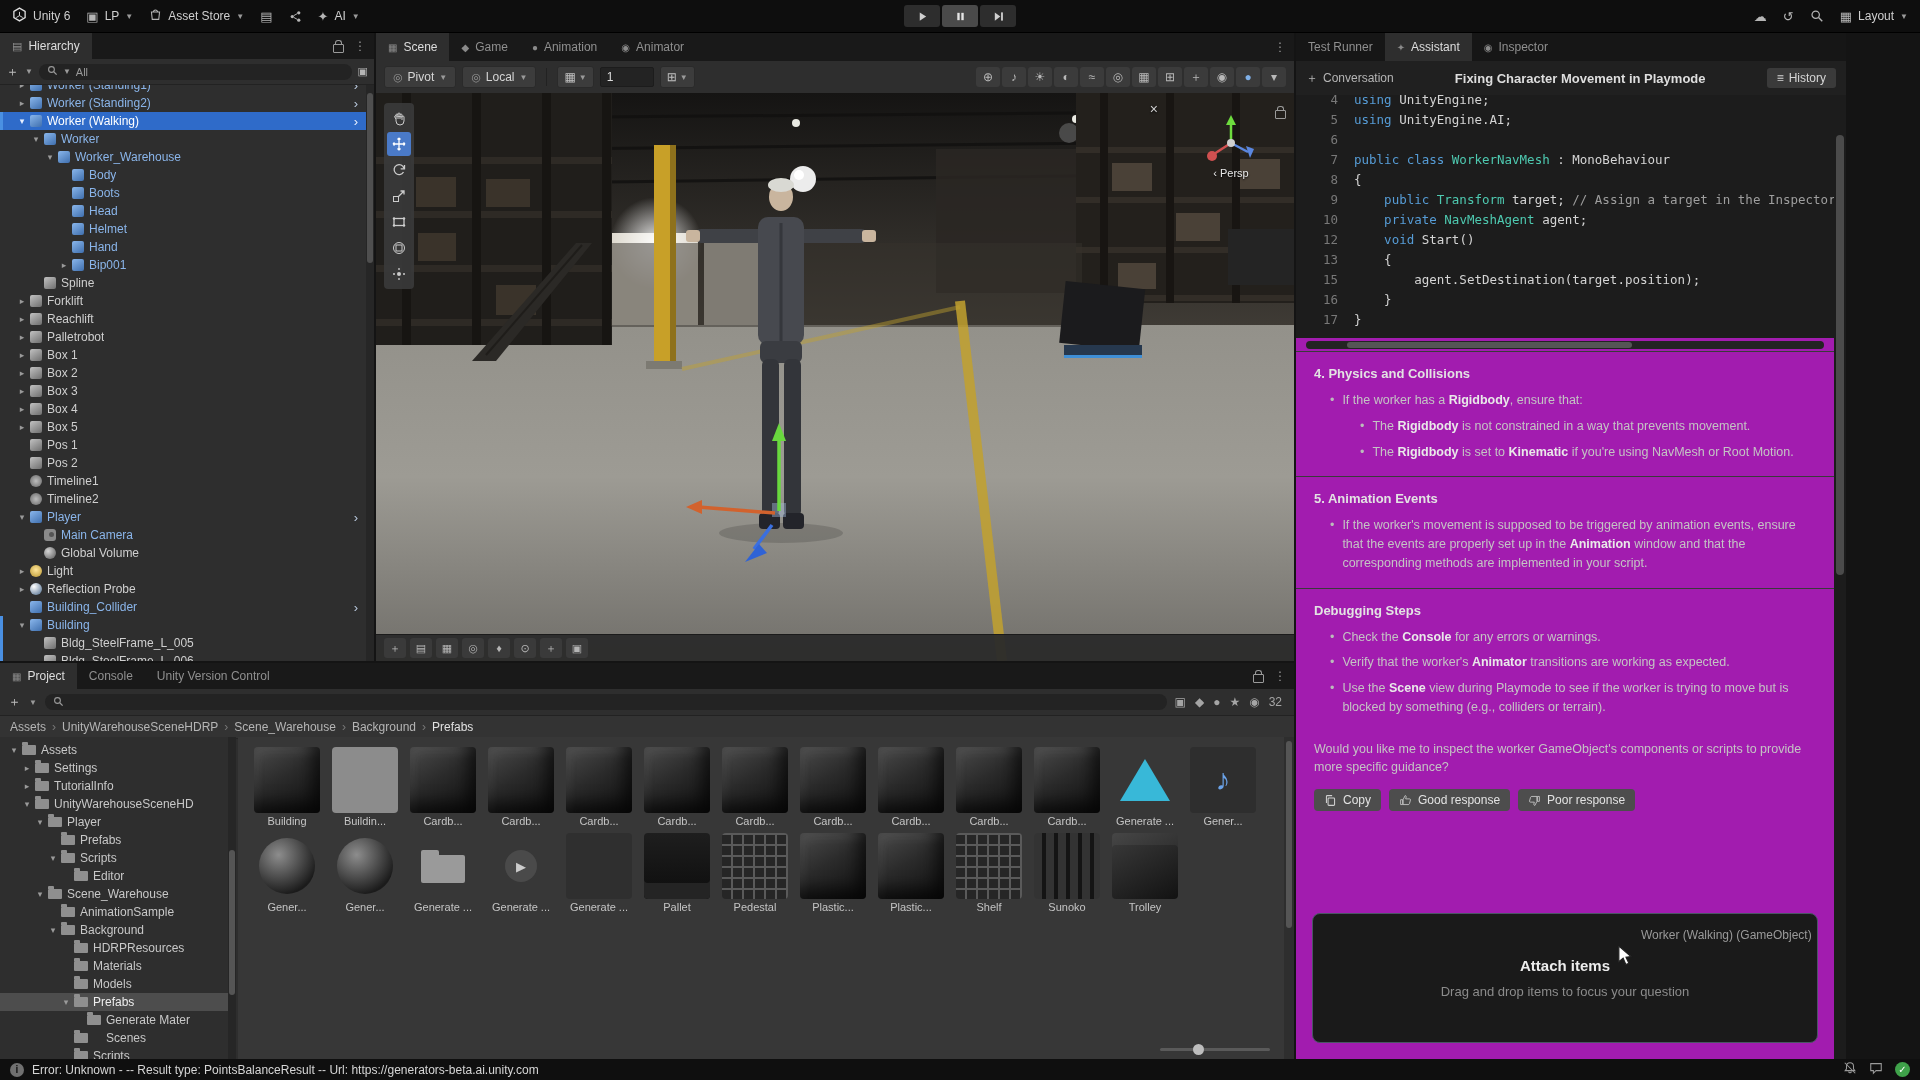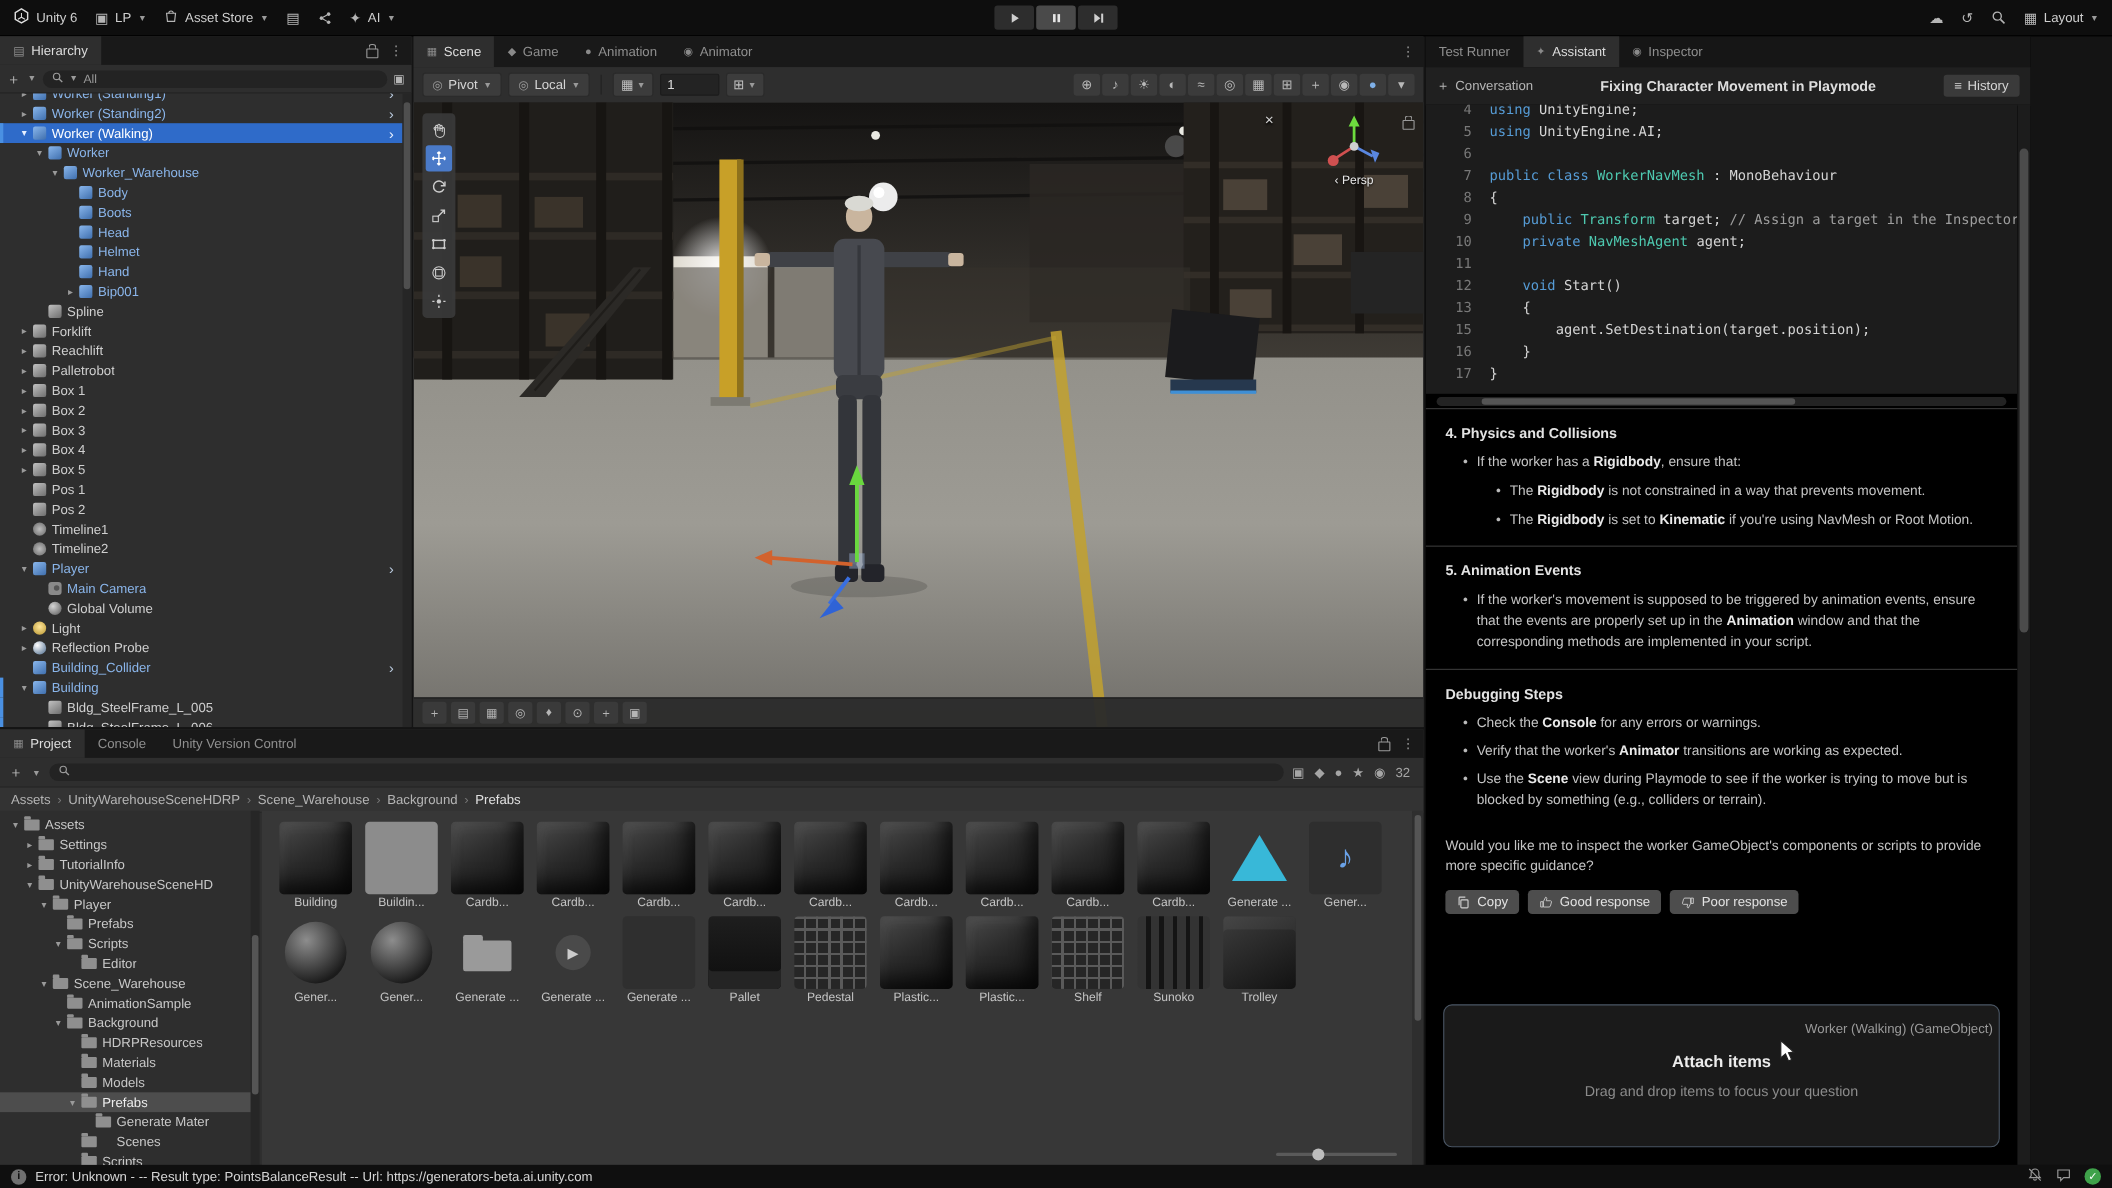--- a/index.html
+++ b/index.html
@@ -14,21 +14,21 @@
   .caret{font-size:8px;color:#9a9a9a;}
   .tb-iconbtn{color:#b5b5b5;font-size:13px;display:flex;align-items:center;}
   #play-cluster{position:absolute;left:50%;top:5px;transform:translateX(-50%);display:flex;gap:2px;}
   .playbtn{width:36px;height:22px;background:#2d2d2d;border-radius:3px;display:flex;align-items:center;justify-content:center;}
   .playbtn.activeplay{background:#4a4a4a;}
   #topbar-right{margin-left:auto;display:flex;align-items:center;gap:16px;}
 
   
   #hierarchy{position:absolute;left:0;top:33px;width:374px;height:628px;background:#2e2e2e;}
   #scene{position:absolute;left:376px;top:33px;width:918px;height:628px;background:#232323;}
-  #rightpanel{position:absolute;left:1296px;top:33px;width:550px;height:1026px;background:#000000;}
+  #rightpanel{position:absolute;left:1296px;top:33px;width:550px;height:1026px;background:#a21caf;}
   #project{position:absolute;left:0;top:663px;width:1294px;height:396px;background:#2e2e2e;}
   #statusbar{position:absolute;left:0;top:1059px;width:1920px;height:21px;background:#0f0f0f;display:flex;
     align-items:center;padding:0 10px;box-sizing:border-box;gap:8px;font-size:12px;color:#d6d6d6;}
 
   
   #hierarchy-titlebar{height:26px;background:#191919;display:flex;align-items:stretch;}
   .htab{background:#2e2e2e;display:flex;align-items:center;gap:6px;padding:0 12px;font-size:12px;color:#ddd;}
   .htabicon{color:#8f8f8f;font-size:11px;}
   .titlebar-icons{margin-left:auto;display:flex;align-items:center;gap:10px;padding-right:8px;color:#9a9a9a;}
   .lockicon{width:9px;height:7px;border:1px solid #9a9a9a;border-radius:1px;position:relative;display:inline-block;margin-top:4px;}
@@ -74,21 +74,21 @@
   .numfield{width:40px;height:18px;background:#232323;border:1px solid #1c1c1c;border-radius:2px;font-size:12px;color:#ddd;padding:0 6px;display:flex;align-items:center;}
   #scene-toolbar-right{margin-left:auto;display:flex;gap:2px;align-items:center;}
   .tbicon{width:24px;height:20px;background:#3b3b3b;border-radius:3px;display:flex;align-items:center;justify-content:center;font-size:12px;color:#b8b8b8;}
   .tbicon:nth-last-child(2){color:#7fb0e8;}
   #scene-viewport{position:absolute;top:60px;left:0;right:0;bottom:0;overflow:hidden;background:#3a3a3a;}
   #scene-svg{position:absolute;inset:0;width:100%;height:100%;}
   #scene-tools{position:absolute;left:8px;top:10px;width:30px;background:rgba(58,58,58,.92);border-radius:4px;padding:3px;
     display:flex;flex-direction:column;gap:2px;box-sizing:border-box;}
   .tool{width:24px;height:24px;border-radius:3px;display:flex;align-items:center;justify-content:center;color:#ccc;}
   .tool.active{background:#4a7ac8;color:#fff;}
-  #persp-gizmo{position:absolute;top:10px;right:28px;width:70px;text-align:center;color:#e8e8e8;font-size:11px;text-shadow:0 1px 2px #000;}
+  #persp-gizmo{position:absolute;top:20px;right:28px;width:70px;text-align:center;color:#e8e8e8;font-size:11px;text-shadow:0 1px 2px #000;}
   .ov-x{position:absolute;top:8px;right:136px;color:#cfcfcf;font-size:14px;text-shadow:0 1px 2px #000;}
   .ov-lock{position:absolute;top:12px;right:8px;}
   #scene-footer{position:absolute;left:0;right:0;bottom:0;height:26px;background:rgba(42,42,42,.95);border-top:1px solid #1b1b1b;
     display:flex;align-items:center;gap:4px;padding:0 8px;}
   .fticon{width:22px;height:20px;background:#3a3a3a;border-radius:3px;display:flex;align-items:center;justify-content:center;font-size:11px;color:#b5b5b5;}
 
   
   #right-tabsrow{height:28px;background:#161616;display:flex;align-items:stretch;}
   #right-header{height:34px;background:#202020;border-bottom:1px solid #101010;display:flex;align-items:center;padding:0 10px;gap:8px;}
   #conversation-btn{display:flex;align-items:center;gap:5px;color:#b5b5b5;font-size:12px;}
@@ -721,21 +721,20 @@
     <div id="assistant-scroll">
       <div id="code-block" class="mono">
           <div id="code-lines">
             <div class="cl"><span class="ln">4</span><span class="lc"><span class="tk-k">using </span><span class="tk-p">UnityEngine;</span></span></div>
             <div class="cl"><span class="ln">5</span><span class="lc"><span class="tk-k">using </span><span class="tk-p">UnityEngine.AI;</span></span></div>
             <div class="cl"><span class="ln">6</span><span class="lc"></span></div>
             <div class="cl"><span class="ln">7</span><span class="lc"><span class="tk-k">public class </span><span class="tk-t">WorkerNavMesh</span><span class="tk-p"> : MonoBehaviour</span></span></div>
             <div class="cl"><span class="ln">8</span><span class="lc"><span class="tk-p">{</span></span></div>
             <div class="cl"><span class="ln">9</span><span class="lc"><span class="tk-p">    </span><span class="tk-k">public </span><span class="tk-t">Transform</span><span class="tk-p"> target; </span><span class="tk-c">// Assign a target in the Inspector</span></span></div>
             <div class="cl"><span class="ln">10</span><span class="lc"><span class="tk-p">    </span><span class="tk-k">private </span><span class="tk-t">NavMeshAgent</span><span class="tk-p"> agent;</span></span></div>
-            <div class="cl"><span class="ln">11</span><span class="lc"></span></div>
             <div class="cl"><span class="ln">12</span><span class="lc"><span class="tk-p">    </span><span class="tk-k">void </span><span class="tk-p">Start()</span></span></div>
             <div class="cl"><span class="ln">13</span><span class="lc"><span class="tk-p">    {</span></span></div>
             <div class="cl"><span class="ln">15</span><span class="lc"><span class="tk-p">        agent.SetDestination(target.position);</span></span></div>
             <div class="cl"><span class="ln">16</span><span class="lc"><span class="tk-p">    }</span></span></div>
             <div class="cl"><span class="ln">17</span><span class="lc"><span class="tk-p">}</span></span></div>
           </div>
         </div>
       <div id="code-hscroll">
           <div class="thumb"></div>
         </div>

